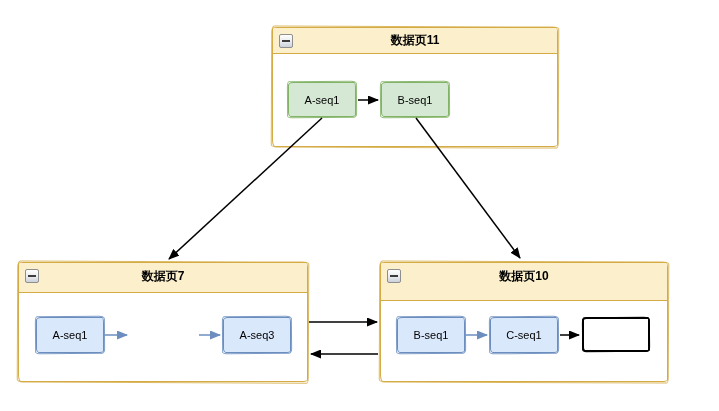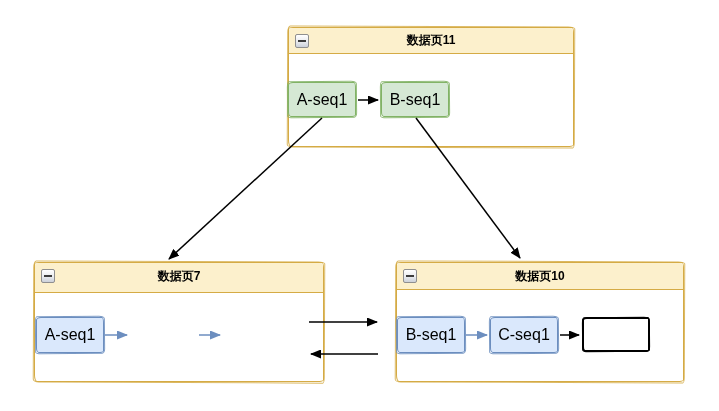--- a/index.html
+++ b/index.html
@@ -20,21 +20,20 @@
     width:719px;height:411px;overflow:hidden;position:relative;
   }
   .stage{position:absolute;left:0;top:0;width:719px;height:411px;}
 
   
   .container{
     position:absolute;background:#ffffff;
     border:1px solid var(--yellow-border);
     border-radius:5px 2px 7px 3px / 2px 6px 2px 7px;
     z-index:1;
-    margin-left:16px;
   }
   .container::before{
     content:"";position:absolute;inset:-2px;pointer-events:none;
     border:1px solid var(--yellow-border);
     border-radius:3px 7px 2px 6px / 7px 2px 6px 3px;
     transform:rotate(.25deg);
     opacity:.85;
   }
   .ct-header{
     position:relative;width:100%;
@@ -54,21 +53,21 @@
     display:flex;align-items:center;justify-content:center;
   }
   .minus{display:block;width:8px;height:2px;background:#3c3c3c;}
 
   
   .node{
     position:absolute;z-index:2;
     display:flex;align-items:center;justify-content:center;
     border:1px solid;
     border-radius:5px 2px 6px 3px / 3px 6px 2px 5px;
-    font-size:16px;color:#000;
+    font-size:11px;color:#000;
   }
   .node::before{
     content:"";position:absolute;inset:-2px;pointer-events:none;
     border:1px solid;border-color:inherit;
     border-radius:2px 6px 3px 6px / 6px 3px 5px 2px;
     transform:rotate(-.6deg);
     opacity:.9;
   }
   .node.green{background:var(--green-fill);border-color:var(--green-border);}
   .node.blue{background:var(--blue-fill);border-color:var(--blue-border);}
@@ -100,37 +99,40 @@
   <div class="container" style="left:18px;top:262px;width:290px;height:120px">
     <div class="ct-header" style="height:30px;line-height:26px">
       <button class="collapse">
         <span class="minus"></span>
       </button>
       <span class="ct-title">数据页7</span>
     </div>
   </div>
 
   <div class="container" style="left:380px;top:262px;width:288px;height:120px">
-    <div class="ct-header" style="height:27px;line-height:26px">
+    <div class="ct-header" style="height:38px;line-height:26px">
       <button class="collapse">
         <span class="minus"></span>
       </button>
       <span class="ct-title">数据页10</span>
     </div>
   </div>
 
   <div class="node green" style="left:288px;top:82px;width:68px;height:35px">
     <span>A-seq1</span>
   </div>
   <div class="node green" style="left:381px;top:82px;width:68px;height:35px">
     <span>B-seq1</span>
   </div>
 
   <div class="node blue" style="left:36px;top:317px;width:68px;height:36px">
     <span>A-seq1</span>
+  </div>
+  <div class="node blue" style="left:223px;top:317px;width:68px;height:36px">
+    <span>A-seq3</span>
   </div>
 
   <div class="node blue" style="left:397px;top:317px;width:68px;height:36px">
     <span>B-seq1</span>
   </div>
   <div class="node blue" style="left:490px;top:317px;width:68px;height:36px">
     <span>C-seq1</span>
   </div>
   <div class="node plain" style="left:582px;top:317px;width:68px;height:35px">
     <span></span>

